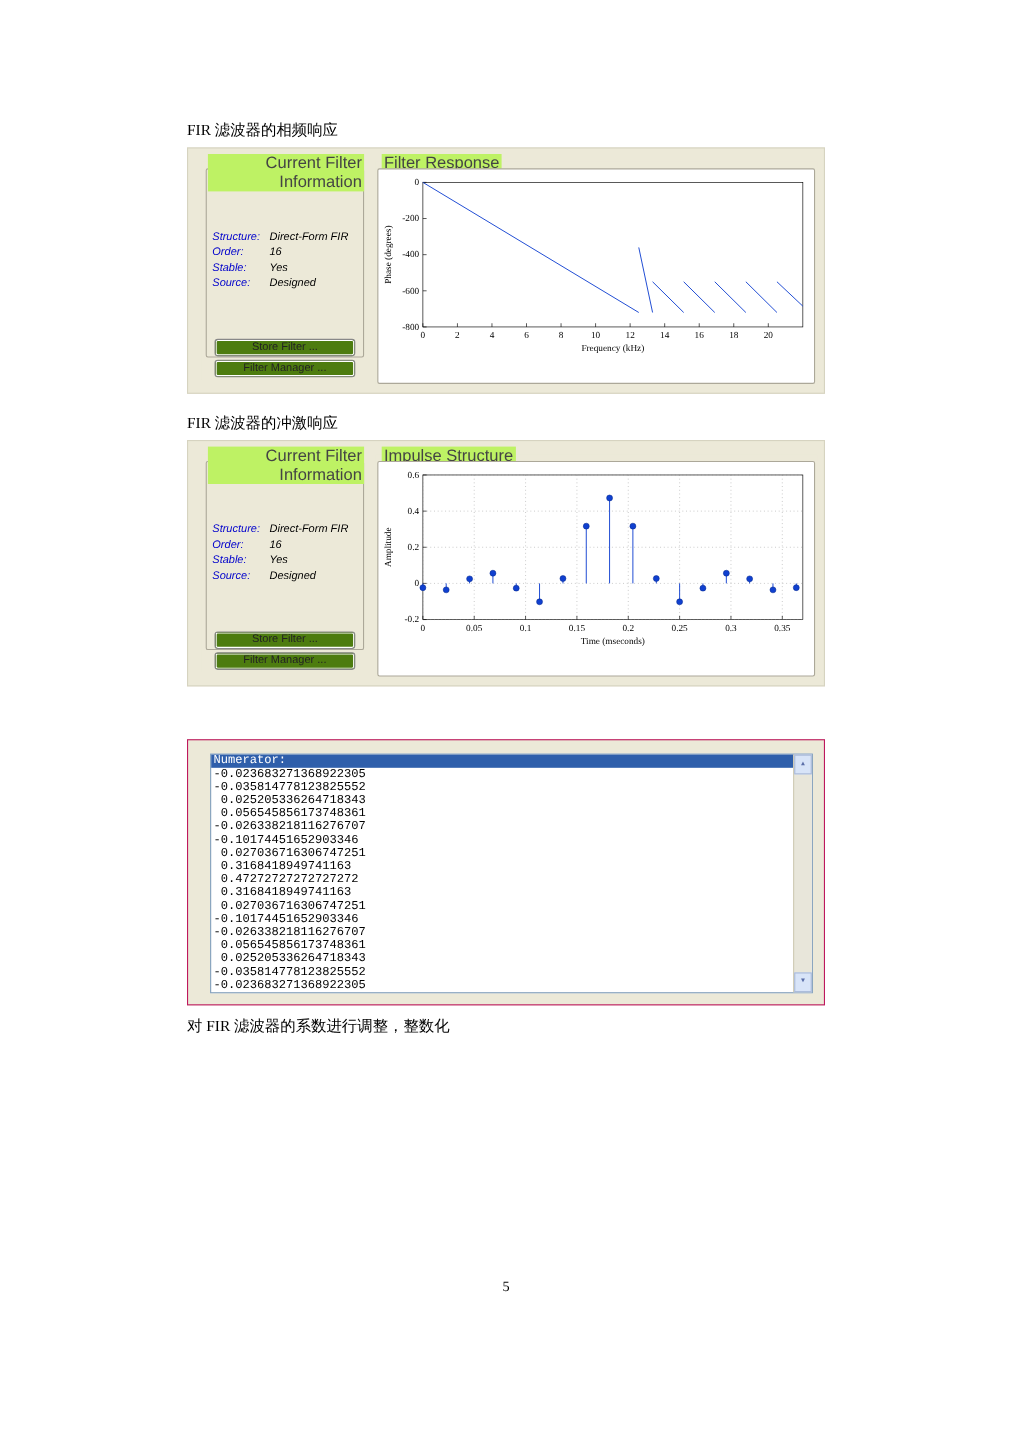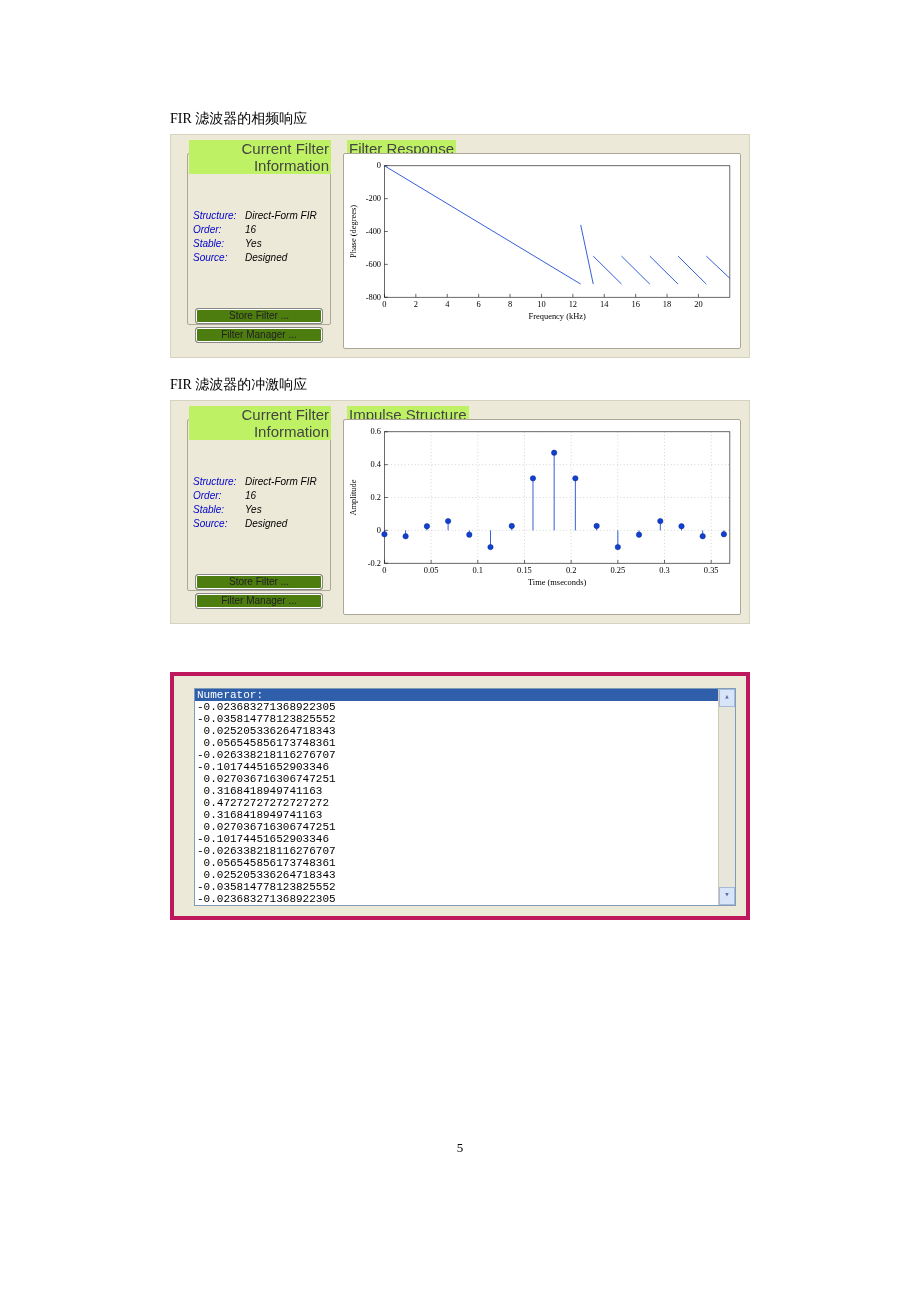--- a/index.html
+++ b/index.html
@@ -105,21 +105,21 @@
   }
   .plot-svg {
     position: absolute;
     left: 0;
     top: 0;
     right: 0;
     bottom: 0;
   }
   .coef-container {
     background: #ece9d8;
-    border: 4px solid #be185d;
+    border: 1px solid #be185d;
     padding: 12px 10px 10px 20px;
     font-family: "Courier New", monospace;
   }
   .coef-inner {
     background: #fff;
     position: relative;
     font-size: 11px;
     line-height: 12px;
     border: 1px solid #7f9db9;
   }
@@ -359,15 +359,16 @@
  0.025205336264718343
 -0.035814778123825552
 -0.023683271368922305</div>
       <div class="scroll-col">
         <div class="scroll-btn scroll-up">▴</div>
         <div class="scroll-btn scroll-dn">▾</div>
       </div>
     </div>
   </div>
 
+  <div class="section-title">对 FIR 滤波器的系数进行调整，整数化</div>
 
   <div class="page-num">5</div>
 </div>
 
 </body></html>

